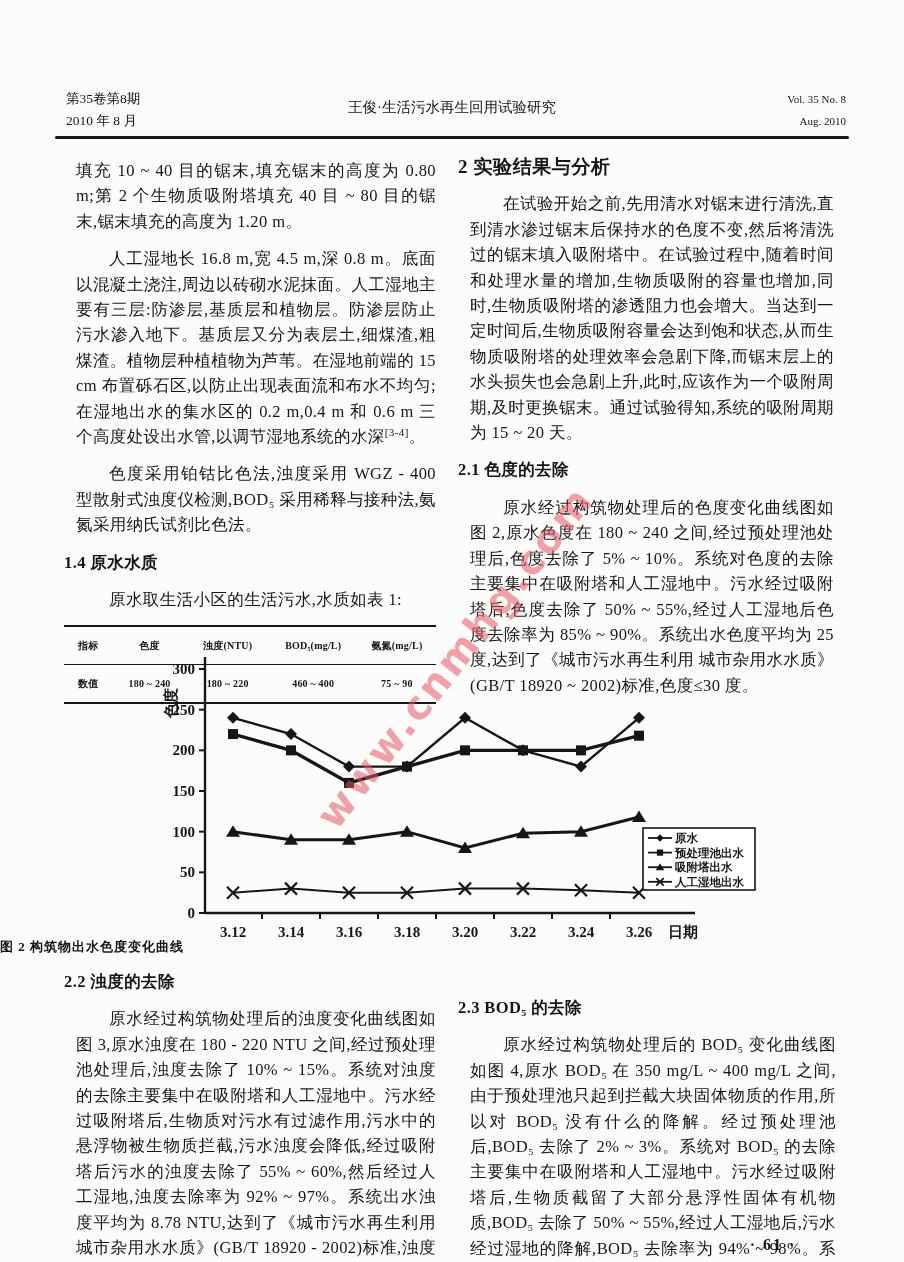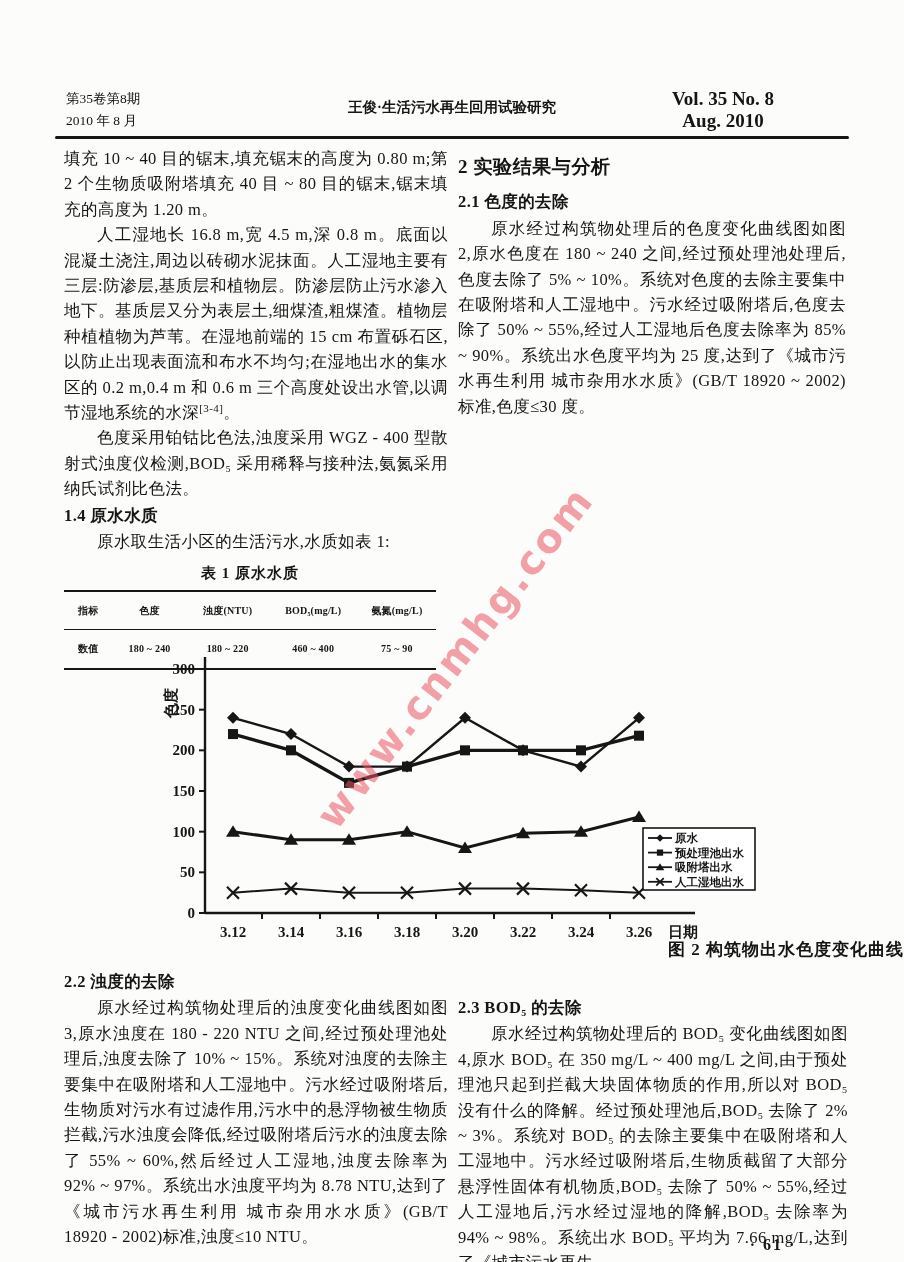--- a/index.html
+++ b/index.html
@@ -4,44 +4,44 @@
 <style>
   html,body{margin:0;padding:0;}
   body{
     width:904px;height:1262px;position:relative;overflow:hidden;
     background:#fcfcfa;color:#151515;
     font-family:"Liberation Serif","DejaVu Serif",serif;
   }
   .abs{position:absolute;}
   
   .hdr-left{left:66px;top:88px;font-size:13.5px;font-weight:400;line-height:22px;}
-  .hdr-center{left:0;top:98px;width:904px;text-align:center;font-size:14.5px;font-weight:700;}
-  .hdr-right{left:600px;top:88px;width:246px;text-align:center;font-size:19px;font-weight:700;line-height:22px;}
+  .hdr-center{left:0;top:98px;width:904px;text-align:center;font-size:14.5px;font-weight:400;}
+  .hdr-right{left:600px;top:88px;width:246px;text-align:right;font-size:11px;font-weight:400;line-height:22px;}
   .hdr-rule{left:55px;top:136px;width:794px;height:3px;background:#161616;border-radius:2px;}
   
   .col{font-size:16.5px;line-height:25.4px;text-align:justify;letter-spacing:.4px;}
-  .col p{margin:0;text-indent:2em;}
+  .col p{margin:12px;text-indent:2em;}
   .col p.noindent{text-indent:0;}
   .col h3{margin:1px 0;font-size:16.5px;font-weight:700;letter-spacing:.4px;}
   .col h2{margin:4px 0 10px 0;font-size:19px;font-weight:700;letter-spacing:.6px;}
   sup.cite{font-size:11px;vertical-align:super;line-height:0;}
   .left-col{left:64px;top:146px;width:384px;}
   .right-col{left:458px;top:150px;width:388px;}
   .bl-col{left:64px;top:968px;width:384px;}
   .br-col{left:458px;top:994px;width:390px;}
   
   .tbl-wrap{margin-top:6px;width:372px;}
   .tbl-title{text-align:center;font-weight:700;font-size:15px;margin:2px 0 4px 0;letter-spacing:1px;}
   table.data{border-collapse:collapse;width:100%;font-size:10px;
     border-top:2.5px solid #161616;border-bottom:2.5px solid #161616;}
   table.data th,table.data td{padding:6px 2px;text-align:center;font-weight:700;letter-spacing:.2px;}
   table.data thead tr{border-bottom:1.6px solid #161616;}
   
   .fig{left:120px;top:645px;width:700px;height:300px;}
-  .fig-caption{left:0;top:938px;width:904px;text-align:right;font-size:17px;font-weight:700;letter-spacing:1px;}
+  .fig-caption{left:0;top:938px;width:904px;text-align:left;font-size:13px;font-weight:700;letter-spacing:1px;}
   
   .watermark{
     left:195px;top:625px;width:520px;height:64px;line-height:64px;text-align:center;
     font-family:"DejaVu Sans","Liberation Sans",sans-serif;
     font-size:40px;font-weight:700;letter-spacing:3px;
     color:rgba(233,84,94,.55);
     transform:rotate(-52deg);
     pointer-events:none;z-index:5;
   }
   .page-num{left:700px;top:1236px;width:146px;text-align:center;font-size:16px;font-weight:700;letter-spacing:2px;font-family:Liberation Serif, serif;}
@@ -62,21 +62,20 @@
 
 <div class="abs watermark">www.cnmhg.com</div>
 
 <div class="abs col left-col">
   <p class="noindent">填充 10 ~ 40 目的锯末,填充锯末的高度为 0.80 m;第 2 个生物质吸附塔填充 40 目 ~ 80 目的锯末,锯末填充的高度为 1.20 m。</p>
   <p><span>人工湿地长 16.8 m,宽 4.5 m,深 0.8 m。底面以混凝土浇注,周边以砖砌水泥抹面。人工湿地主要有三层:防渗层,基质层和植物层。防渗层防止污水渗入地下。基质层又分为表层土,细煤渣,粗煤渣。植物层种植植物为芦苇。在湿地前端的 15 cm 布置砾石区,以防止出现表面流和布水不均匀;在湿地出水的集水区的 0.2 m,0.4 m 和 0.6 m 三个高度处设出水管,以调节湿地系统的水深</span><sup class="cite">[3-4]</sup><span>。</span></p>
   <p>色度采用铂钴比色法,浊度采用 WGZ - 400 型散射式浊度仪检测,BOD₅ 采用稀释与接种法,氨氮采用纳氏试剂比色法。</p>
   <h3>1.4  原水水质</h3>
   <p>原水取生活小区的生活污水,水质如表 1:</p>
   <div class="tbl-wrap">
-    <div class="tbl-title">表 1  原水水质</div>
     <table class="data">
       <thead>
         <tr>
           <th style="width:13%">指标</th>
           <th style="width:20%">色度</th>
           <th style="width:22%">浊度(NTU)</th>
           <th style="width:24%">BOD₅(mg/L)</th>
           <th style="width:21%">氨氮(mg/L)</th>
         </tr>
       </thead>
@@ -88,20 +87,21 @@
           <td>460 ~ 400</td>
           <td>75 ~ 90</td>
         </tr>
       </tbody>
     </table>
   </div>
 </div>
 
 <div class="abs col right-col">
   <h2>2  实验结果与分析</h2>
+  <p>在试验开始之前,先用清水对锯末进行清洗,直到清水渗过锯末后保持水的色度不变,然后将清洗过的锯末填入吸附塔中。在试验过程中,随着时间和处理水量的增加,生物质吸附的容量也增加,同时,生物质吸附塔的渗透阻力也会增大。当达到一定时间后,生物质吸附容量会达到饱和状态,从而生物质吸附塔的处理效率会急剧下降,而锯末层上的水头损失也会急剧上升,此时,应该作为一个吸附周期,及时更换锯末。通过试验得知,系统的吸附周期为 15 ~ 20 天。</p>
   <h3>2.1  色度的去除</h3>
   <p>原水经过构筑物处理后的色度变化曲线图如图 2,原水色度在 180 ~ 240 之间,经过预处理池处理后,色度去除了 5% ~ 10%。系统对色度的去除主要集中在吸附塔和人工湿地中。污水经过吸附塔后,色度去除了 50% ~ 55%,经过人工湿地后色度去除率为 85% ~ 90%。系统出水色度平均为 25 度,达到了《城市污水再生利用 城市杂用水水质》(GB/T 18920 ~ 2002)标准,色度≤30 度。</p>
 </div>
 
 <div class="abs fig">
   <svg id="fig2-svg" width="700" height="300" viewBox="0 0 700 300">
       <line x1="85" y1="12" x2="85" y2="268" stroke="#161616" stroke-width="2.4"></line>
       <line x1="85" y1="268" x2="575" y2="268" stroke="#161616" stroke-width="2.4"></line>
       <line x1="79" y1="268" x2="85" y2="268" stroke="#161616" stroke-width="2"></line>
       <text x="75" y="273" text-anchor="end" font-size="15" font-family="&quot;Liberation Serif&quot;,&quot;DejaVu Serif&quot;,serif" font-weight="700" fill="#161616">0</text>

